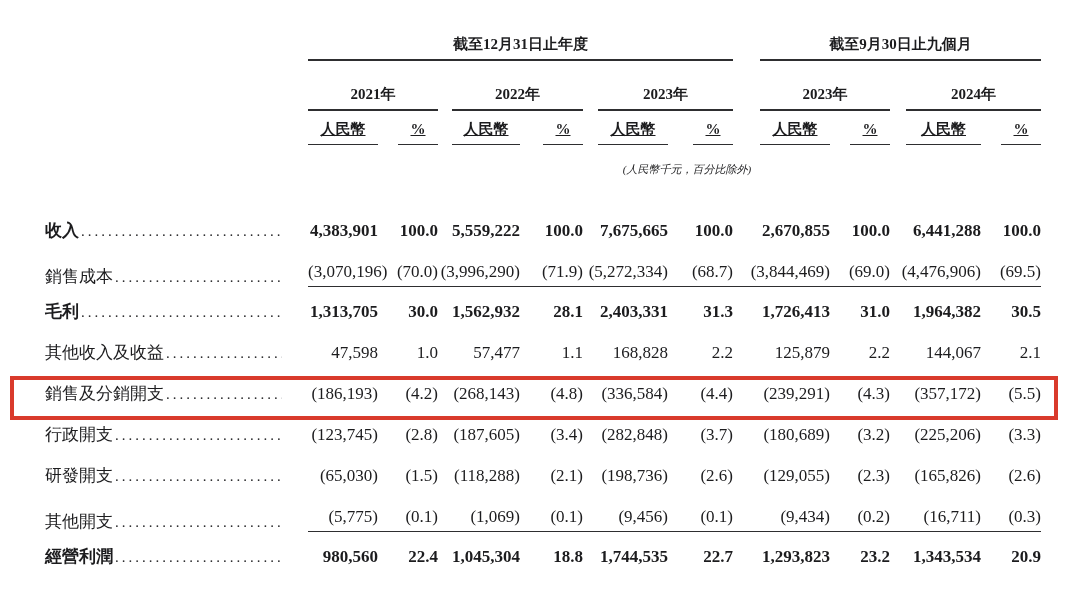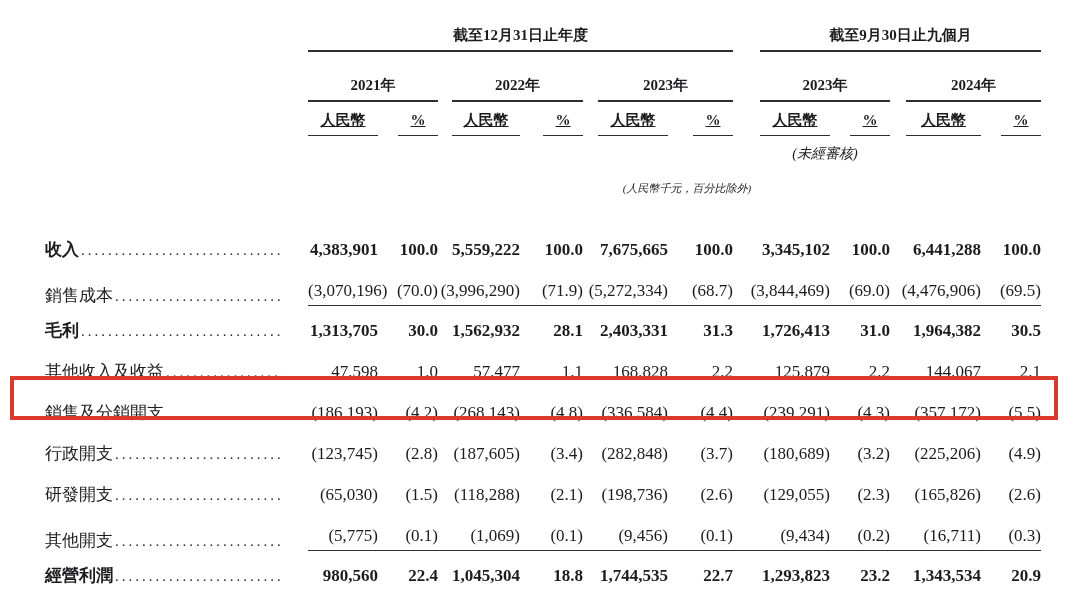--- a/index.html
+++ b/index.html
@@ -6,21 +6,21 @@
   html,body { background:#ffffff; }
   .page {
     position:relative;
     width:1080px; height:604px;
     background:#ffffff;
     overflow:hidden;
     font-family:"Liberation Serif","DejaVu Serif",serif;
     color:#1c1c1e;
   }
   table.fin {
-    position:absolute; left:40px; top:19px;
+    position:absolute; left:40px; top:28px;
     width:1001px;
     border-collapse:collapse;
     table-layout:fixed;
   }
   td { vertical-align:bottom; }
   
   .u { display:block; border-bottom:2px solid #2e2e30; padding-bottom:5px; line-height:20px; }
   .center { text-align:center; }
   
   tr.h1 td, tr.h2 td, tr.h3 td { font-weight:bold; font-size:15px; }
@@ -129,26 +129,20 @@
         <td class="pl20">
             <span class="u center">%</span>
           </td>
         <td class="pl16">
             <span class="u center">人民幣</span>
           </td>
         <td class="pl20">
             <span class="u center">%</span>
           </td>
       </tr>
-      <tr class="h4">
-        <td></td>
-        <td colspan="6"></td>
-        <td colspan="2" class="pl27 center"><span>(未經審核)</span></td>
-        <td colspan="2"></td>
-      </tr>
       <tr class="h5">
         <td></td>
         <td colspan="10" class="pl25 center"><span>(人民幣千元，百分比除外)</span></td>
       </tr>
     </tbody>
     <tbody class="rows" id="body-rows">
         <tr class="first b">
     <td class="lblcell">
       <div class="lbl">
         <span class="lbltext">收入</span>
@@ -167,21 +161,21 @@
     <td class="v pl23">
             <span class="cellu">100.0</span>
           </td>
     <td class="v pl15">
             <span class="cellu">7,675,665</span>
           </td>
     <td class="v pl25">
             <span class="cellu">100.0</span>
           </td>
     <td class="v pl27">
-            <span class="cellu">3,345,102</span>
+            <span class="cellu">2,670,855</span>
           </td>
     <td class="v pl20">
             <span class="cellu">100.0</span>
           </td>
     <td class="v pl16">
             <span class="cellu">6,441,288</span>
           </td>
     <td class="v pl20">
             <span class="cellu">100.0</span>
           </td>
@@ -366,21 +360,21 @@
     <td class="v pl27">
             <span class="cellu">(180,689)</span>
           </td>
     <td class="v pl20">
             <span class="cellu">(3.2)</span>
           </td>
     <td class="v pl16">
             <span class="cellu">(225,206)</span>
           </td>
     <td class="v pl20">
-            <span class="cellu">(4.9)</span>
+            <span class="cellu">(3.3)</span>
           </td>
   </tr>
         <tr>
     <td class="lblcell">
       <div class="lbl">
         <span class="lbltext">研發開支</span>
         <span class="dots"></span>
       </div>
     </td>
     <td class="v">

